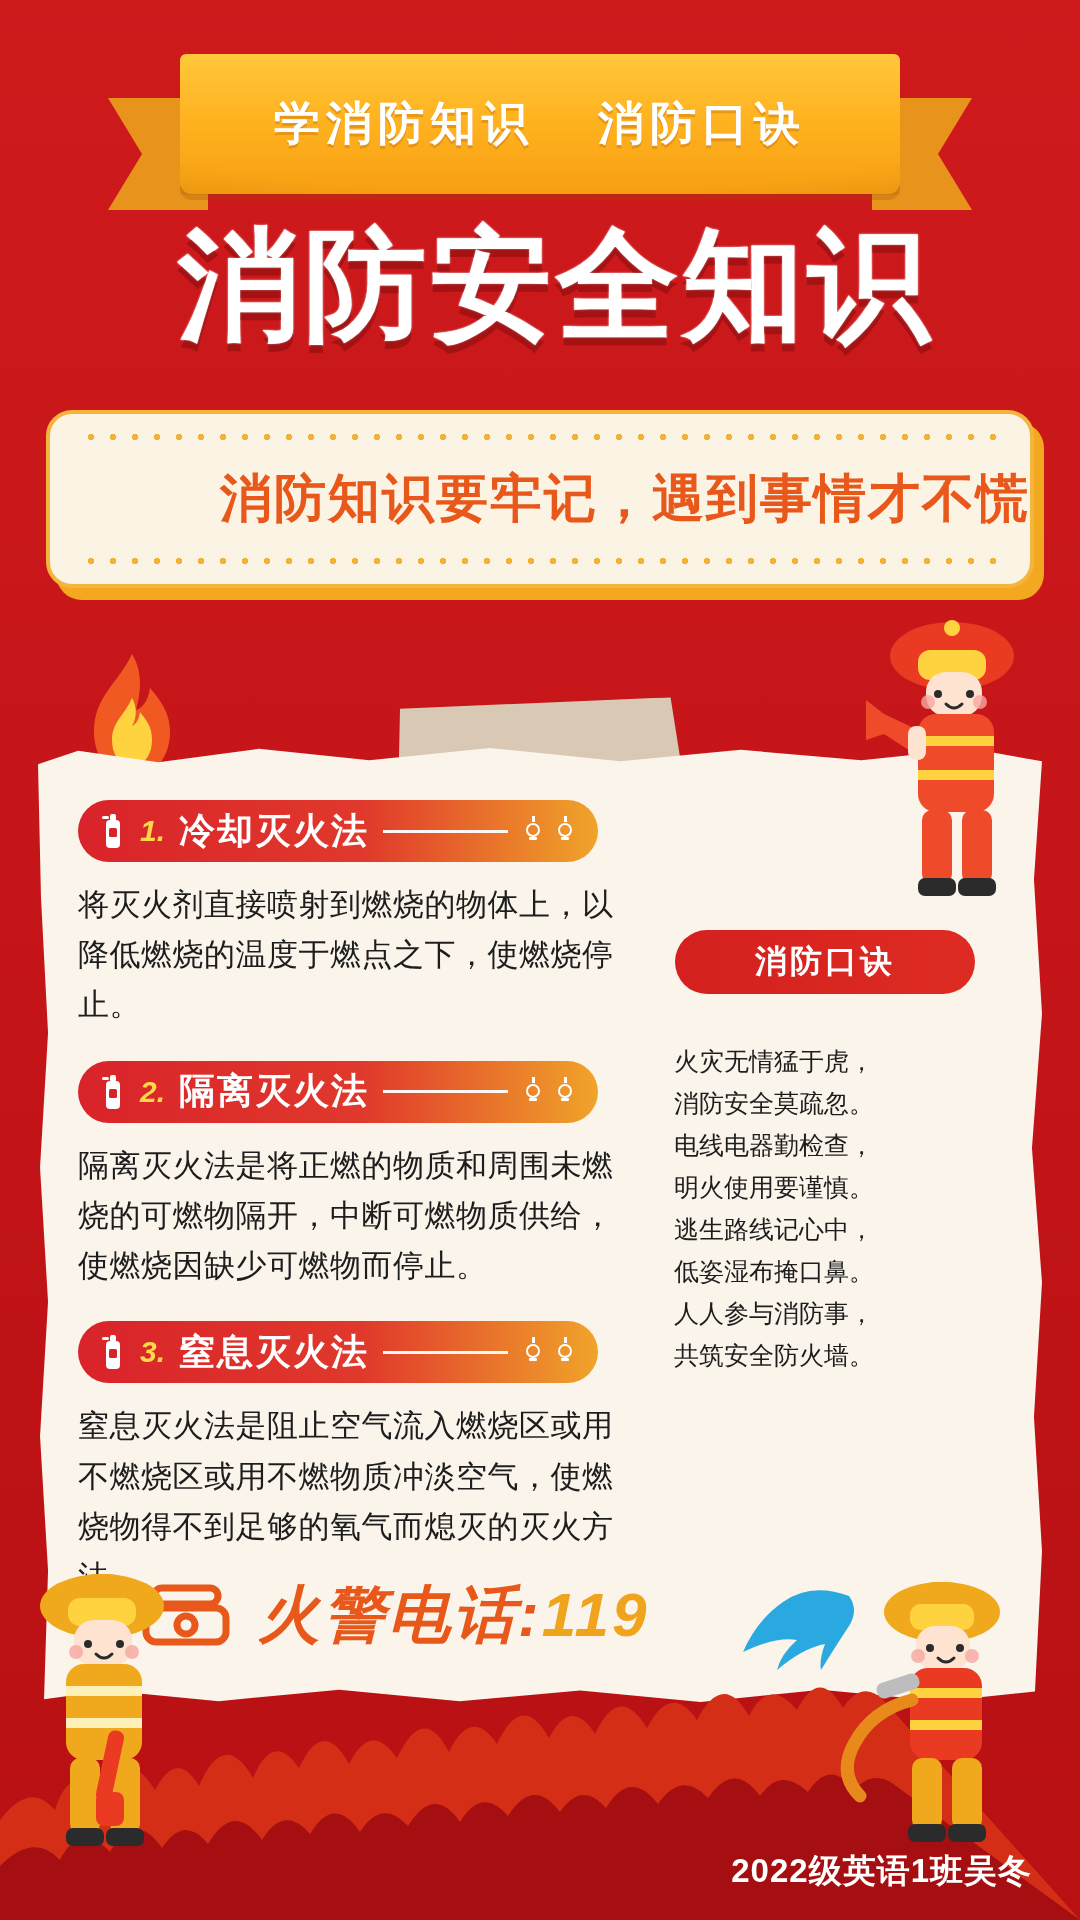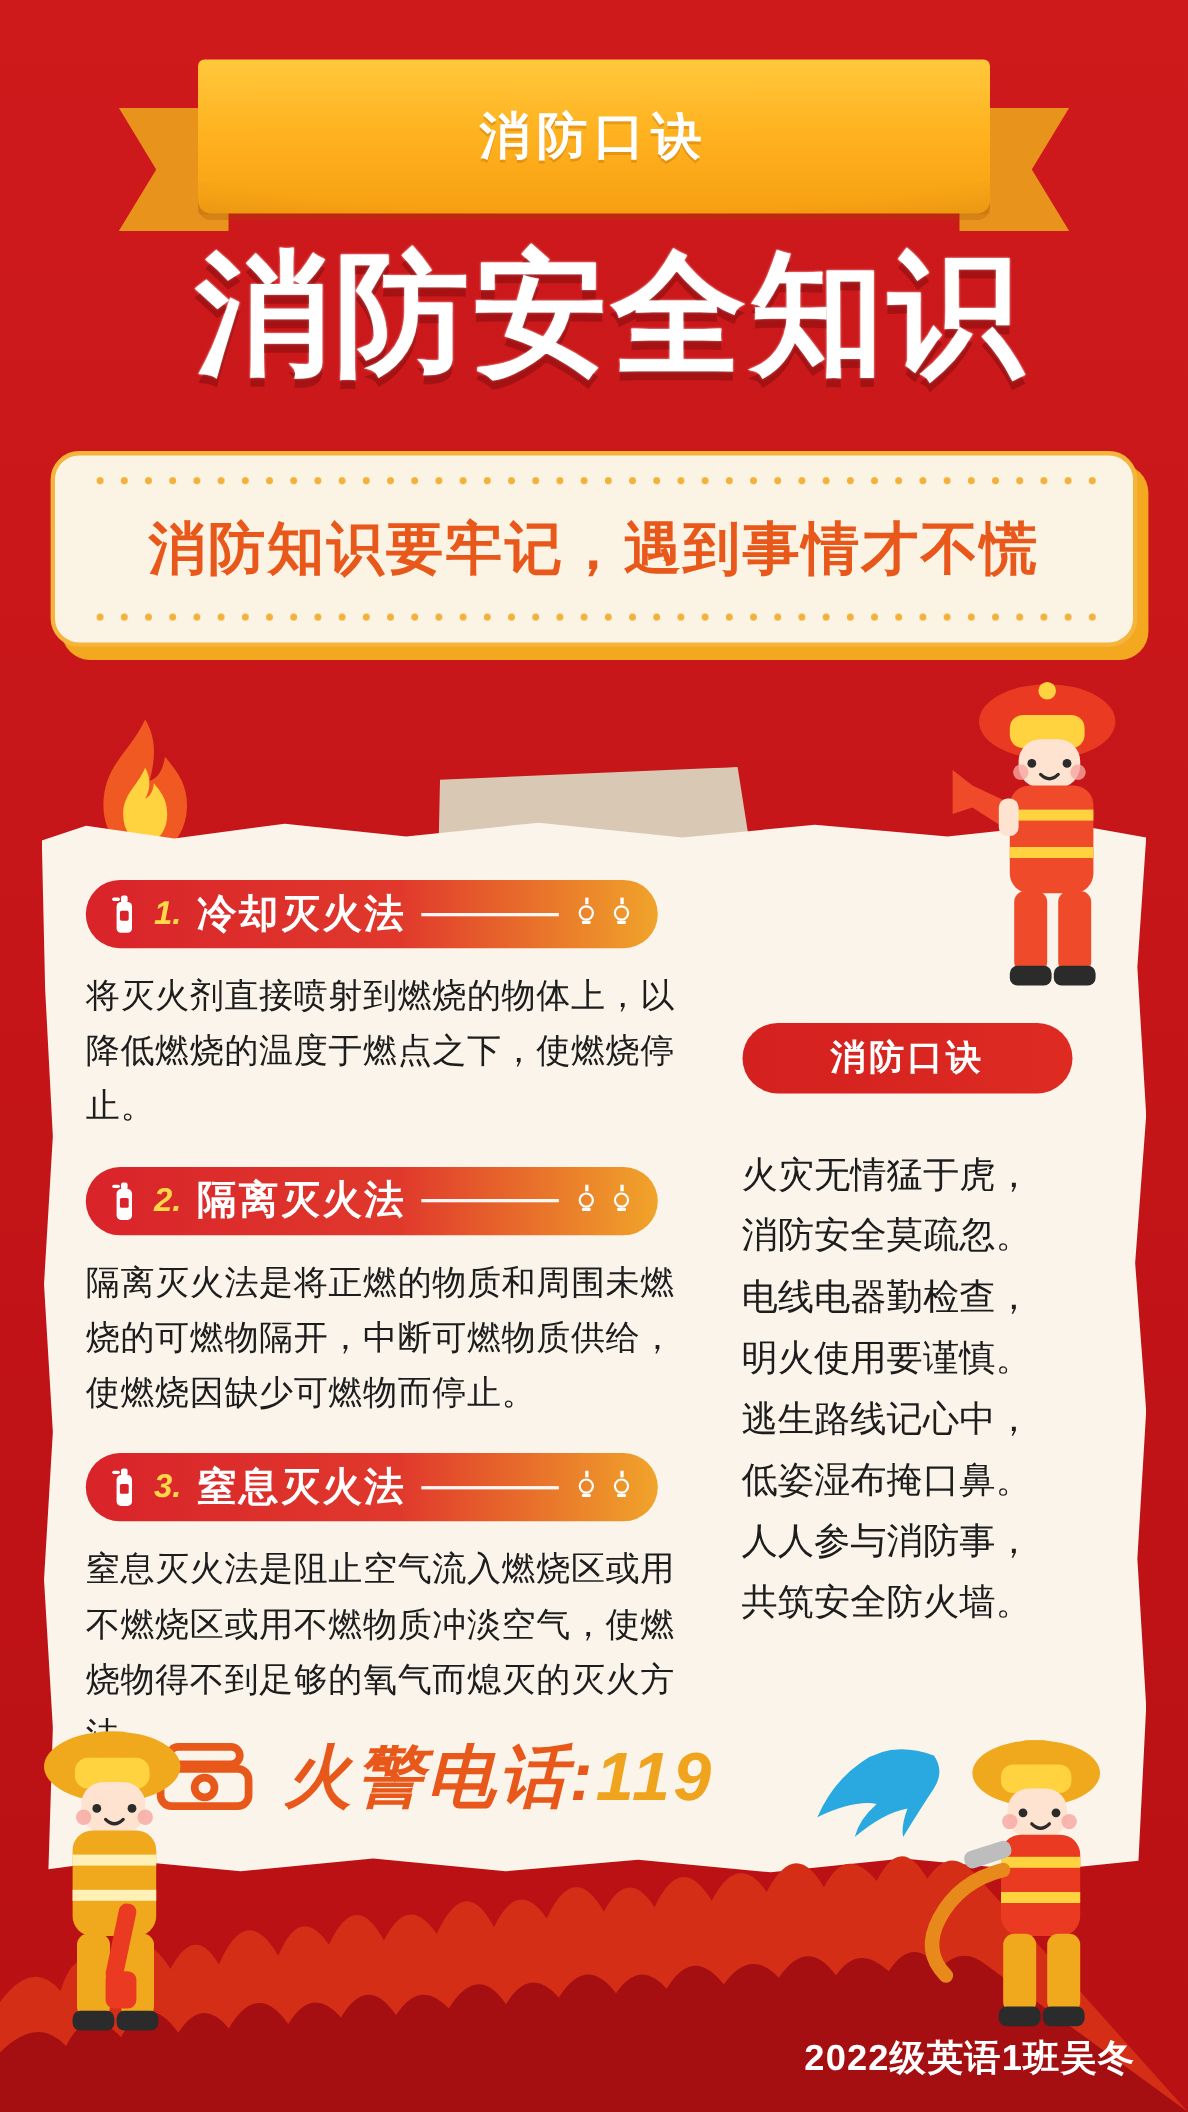--- a/index.html
+++ b/index.html
@@ -58,21 +58,21 @@
   }
 
   
   .sub-card {
     position: absolute; top: 410px; left: 46px;
     width: 988px; height: 178px;
     background: #fbf3e4;
     border: 4px solid #f5b43c;
     border-radius: 26px;
     box-shadow: 10px 12px 0 #f3a81f;
-    display: flex; align-items: center; justify-content: center;
+    display: flex; align-items: center; justify-content: flex-end;
   }
   .sub-card .dots {
     position: absolute; top: 18px; left: 30px; right: 30px; height: 10px;
     background-image: radial-gradient(circle, #f2b23a 3px, transparent 3.5px);
     background-size: 22px 10px;
   }
   .sub-card .dots.bottom { top: auto; bottom: 18px; }
   .sub-text {
     font-size: 52px; font-weight: 900; color: #e8581a; letter-spacing: 2px;
     white-space: nowrap;
@@ -143,21 +143,21 @@
 
   
   .right-col { position: absolute; left: 660px; top: 930px; width: 330px; }
   .pill {
     width: 300px; height: 64px; border-radius: 34px;
     background: linear-gradient(90deg,#d4201f 0%, #de2b22 100%);
     display:flex; align-items:center; justify-content:center;
     margin: 0 auto 46px auto;
   }
   .pill span { color:#fff; font-size:32px; font-weight:900; letter-spacing:3px; }
-  .verse { font-size: 33px; line-height: 1.68; color: #1d1d1d; text-align: left; padding-left: 14px; }
+  .verse { font-size: 25px; line-height: 1.68; color: #1d1d1d; text-align: left; padding-left: 14px; }
   .verse div { white-space: nowrap; }
 
   
   .hotline {
     position: absolute; left: 140px; top: 1570px; width: 700px; height: 90px;
     display: flex; align-items: center; gap: 26px;
   }
   .hotline .phone-ico { width: 92px; height: 66px; position: relative; }
   .hotline .txt {
     font-size: 62px; font-weight: 900; font-style: italic; color: #e8581a;
@@ -186,20 +186,21 @@
 
 <div id="poster">
 
   <div class="ribbon-wrap">
     <div class="ribbon-tail left"></div>
     <div class="ribbon-tail right"></div>
     <div class="ribbon-fold-l"></div>
     <div class="ribbon-fold-r"></div>
     <div class="ribbon-main">
       <div class="ribbon-text">
+        <span>学消防知识</span>
         <span>消防口诀</span>
       </div>
     </div>
   </div>
 
   <div class="main-title">消防安全知识</div>
 
   <div class="sub-card">
     <div class="dots"></div>
     <div class="dots bottom"></div>

